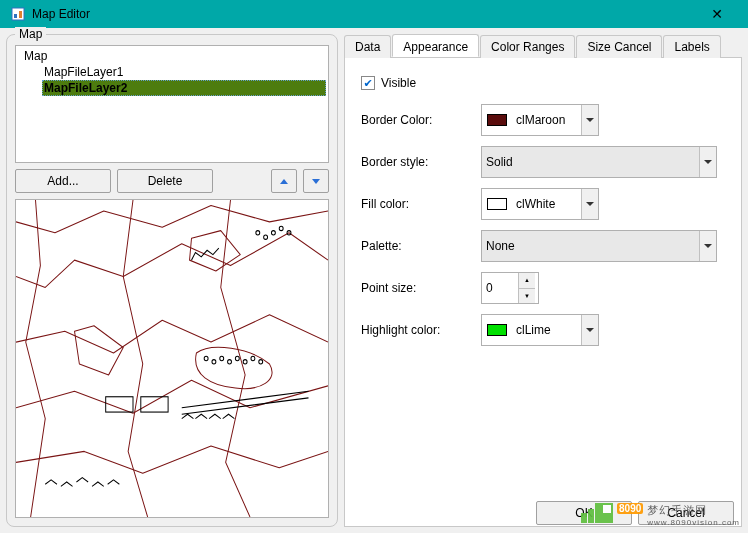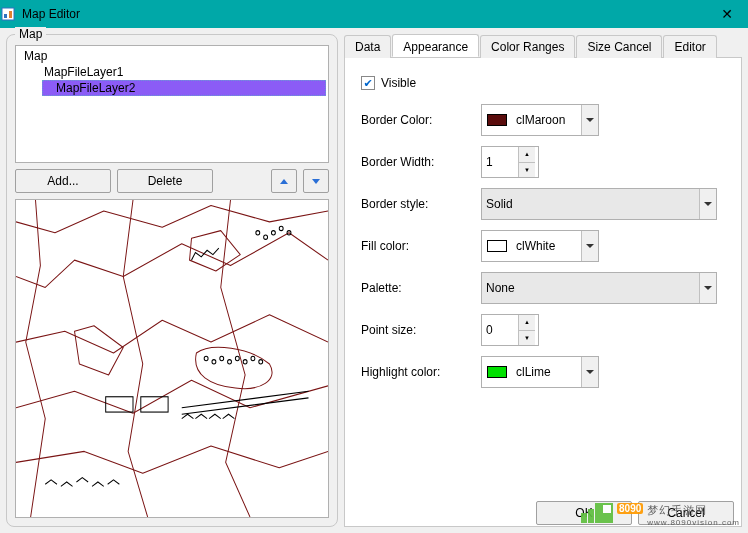--- a/index.html
+++ b/index.html
@@ -11,21 +11,21 @@
     width: 748px;
     height: 533px;
     overflow: hidden;
     position: relative;
   }
   .titlebar {
     background: #00a8a8;
     height: 28px;
     display: flex;
     align-items: center;
-    padding: 0 0;
+    padding: 0 10px;
     color: #000;
   }
   .titlebar .icon {
     width: 16px; height: 16px;
     margin-right: 6px;
     display: inline-flex;
     align-items: center; justify-content: center;
   }
   .titlebar .title { flex: 1; }
   .titlebar .close {
@@ -62,23 +62,24 @@
     background: #fff;
     border: 1px solid #b0b0b0;
     height: 118px;
     overflow: auto;
     padding: 2px;
   }
   .tree-root { padding-left: 4px; }
   .tree-item { padding: 1px 2px; white-space: nowrap; }
   .tree-children { padding-left: 20px; }
   .tree-item.selected {
-    background: #8b5cf6;
+    background: #4d7c0f;
     border: 1px dotted #66a0d0;
-    padding: 0 13px;
+    padding: 0 1px;
+    font-weight: bold;
   }
   .btn-row {
     margin-top: 6px;
     display: flex;
     gap: 6px;
     align-items: center;
   }
   .btn {
     background: #f0f0f0;
     border: 1px solid #a0a0a0;
@@ -331,21 +332,21 @@
       </svg>
     </div>
   </div>
 
   <div class="right-panel">
     <div class="tabs">
       <div class="tab">Data</div>
       <div class="tab active">Appearance</div>
       <div class="tab">Color Ranges</div>
       <div class="tab">Size Cancel</div>
-      <div class="tab">Editor</div>
+      <div class="tab">Labels</div>
     </div>
 
     <div class="tab-page">
 
       <div class="field-row">
         <div class="checkbox">
           <span class="box">✔</span>
           <span>Visible</span>
         </div>
       </div>
@@ -354,30 +355,20 @@
         <span class="field-label">Border Color:</span>
         <div class="combo">
           <span class="swatch" style="background:#5a0c0c"></span>
           <span class="text">clMaroon</span>
           <span class="dd-btn">
               <span class="caret-down"></span>
             </span>
         </div>
       </div>
 
-      <div class="field-row">
-        <span class="field-label">Border Width:</span>
-        <div class="spin">
-          <input value="1" style="">
-          <div class="spin-btns">
-              <div>▲</div>
-              <div>▼</div>
-            </div>
-        </div>
-      </div>
 
       <div class="field-row">
         <span class="field-label">Border style:</span>
         <div class="select">
           <span class="text">Solid</span>
           <span class="dd-btn">
               <span class="caret-down"></span>
             </span>
         </div>
       </div>

